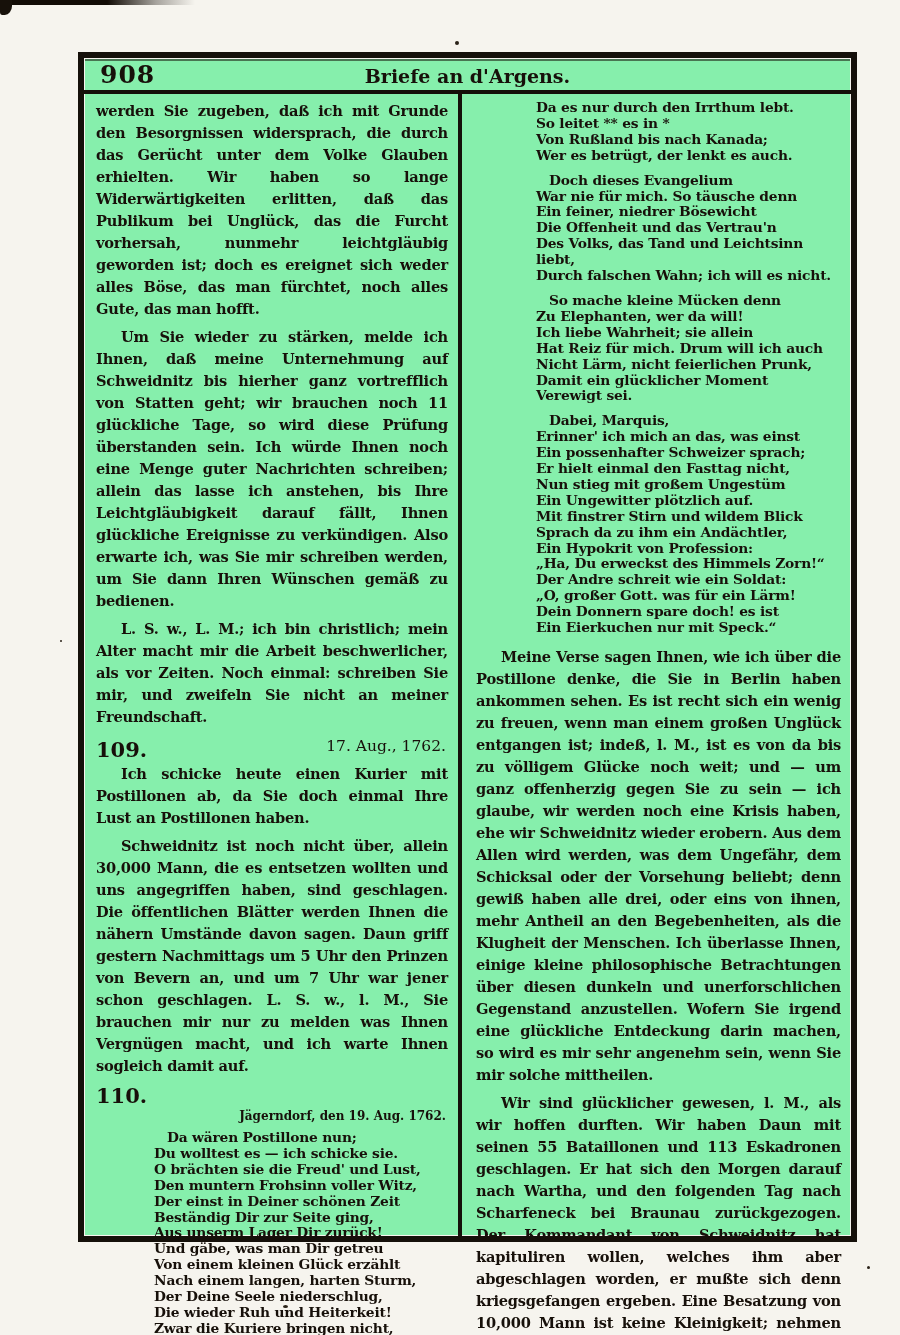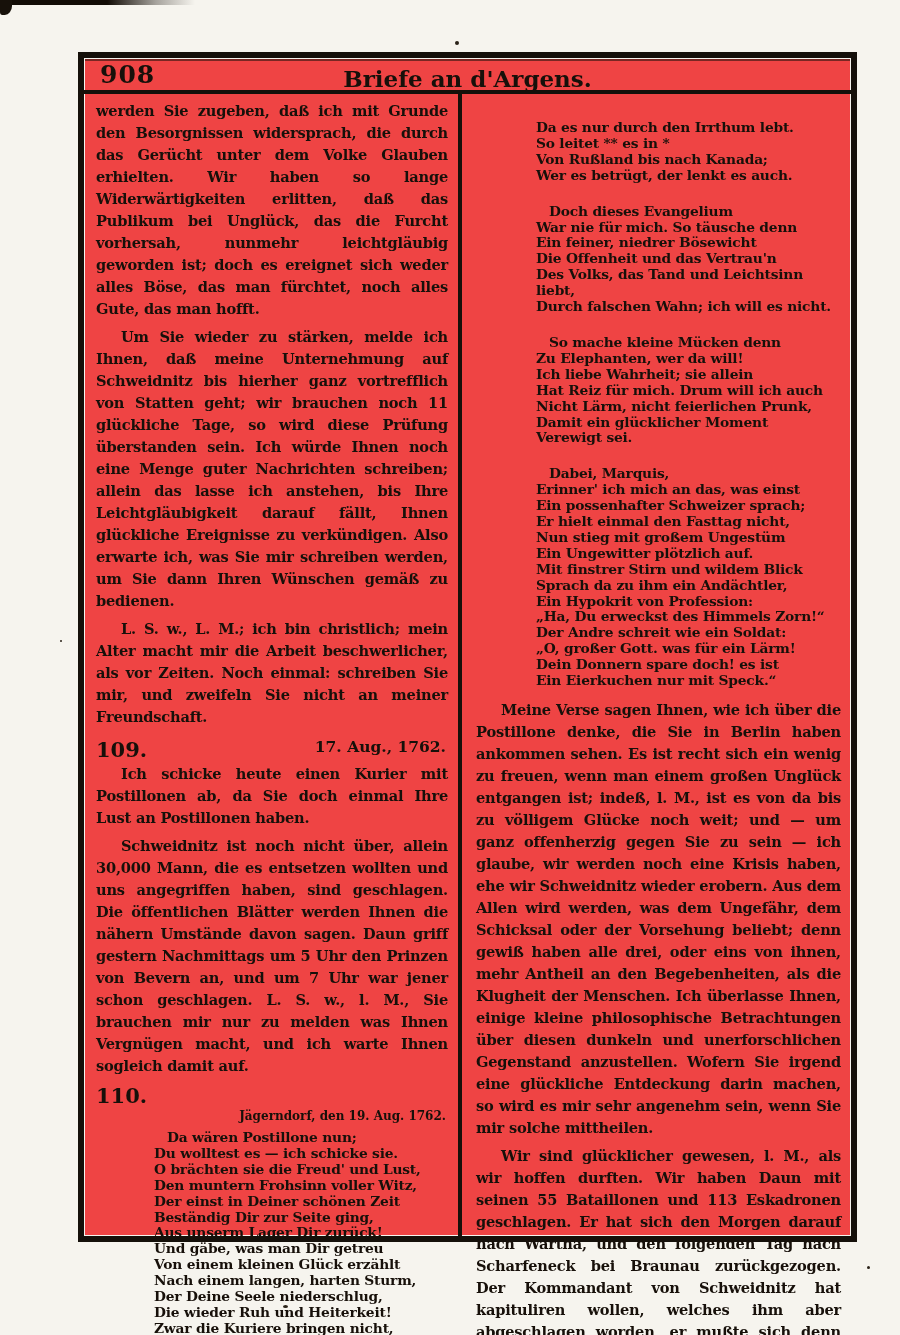--- a/index.html
+++ b/index.html
@@ -20,63 +20,63 @@
   .d1{left:455px;top:41px;width:4px;height:4px;}
   .d2{left:283px;top:1305px;width:5px;height:3px;}
   .d3{left:867px;top:1266px;width:3px;height:3px;}
   .d4{left:60px;top:640px;width:2px;height:2px;}
 
   
   .frame{
     position:absolute;left:78px;top:52px;width:779px;height:1190px;
     border:6px solid #15100a;
     box-shadow:inset 0 0 0 1px #f6f4ee, inset 0 2px 0 1px rgba(21,16,10,.55);
-    background:#ef4444;
+    background:#86efac;
     box-sizing:border-box;
   }
   .header{
     position:relative;height:36px;
     border-bottom:4px solid #15100a;
     box-sizing:border-box;
   }
   .pageno{
     position:absolute;left:16px;top:2px;
     font-size:25px;font-weight:700;letter-spacing:1px;
   }
   .htitle{
     position:absolute;left:0;right:0;top:7px;text-align:center;
-    font-size:23px;font-weight:700;
+    font-size:19px;font-weight:700;
   }
   .cols{display:flex;height:calc(100% - 36px);box-sizing:border-box;}
   .col{box-sizing:border-box;padding:6px 10px 0 12px;}
   .col.left{width:378px;border-right:4px solid #15100a;}
   .col.right{width:389px;flex:1;padding-left:14px;}
 
   .prose{
     font-size:14.6px;line-height:22px;font-weight:700;
     text-align:justify;margin:0 0 6px 0;
     text-indent:25px;
     letter-spacing:-0.2px;
   }
   .prose.noindent{text-indent:0;}
   .verse{
     font-size:13.8px;line-height:15.9px;font-weight:700;
     white-space:pre-line;margin:0 0 9px 0;
     letter-spacing:-0.2px;
   }
   .col.left .verse{padding-left:58px;text-indent:13px;}
-  .col.right .verse{padding-left:60px;text-indent:13px;margin-top:20px;}
+  .col.right .verse{padding-left:60px;text-indent:13px;}
   .col.right .verse.cont{text-indent:0;}
 
   .letterhead{position:relative;margin:9px 0 6px 0;height:20px;}
   .letterhead .num{
     display:block;font-size:21px;font-weight:700;
   }
   .letterhead .date{
-    position:absolute;right:2px;top:0;font-size:15.5px;font-weight:700;text-align:center;
+    position:absolute;right:2px;top:0;font-size:15.5px;font-weight:400;text-align:center;
   }
   .dateline{
     text-align:right;font-size:12px;font-weight:700;
     margin:6px 2px 7px 0;
   }
 </style>
 </head>
 <body>
 
 <div class="smudge a"></div>

